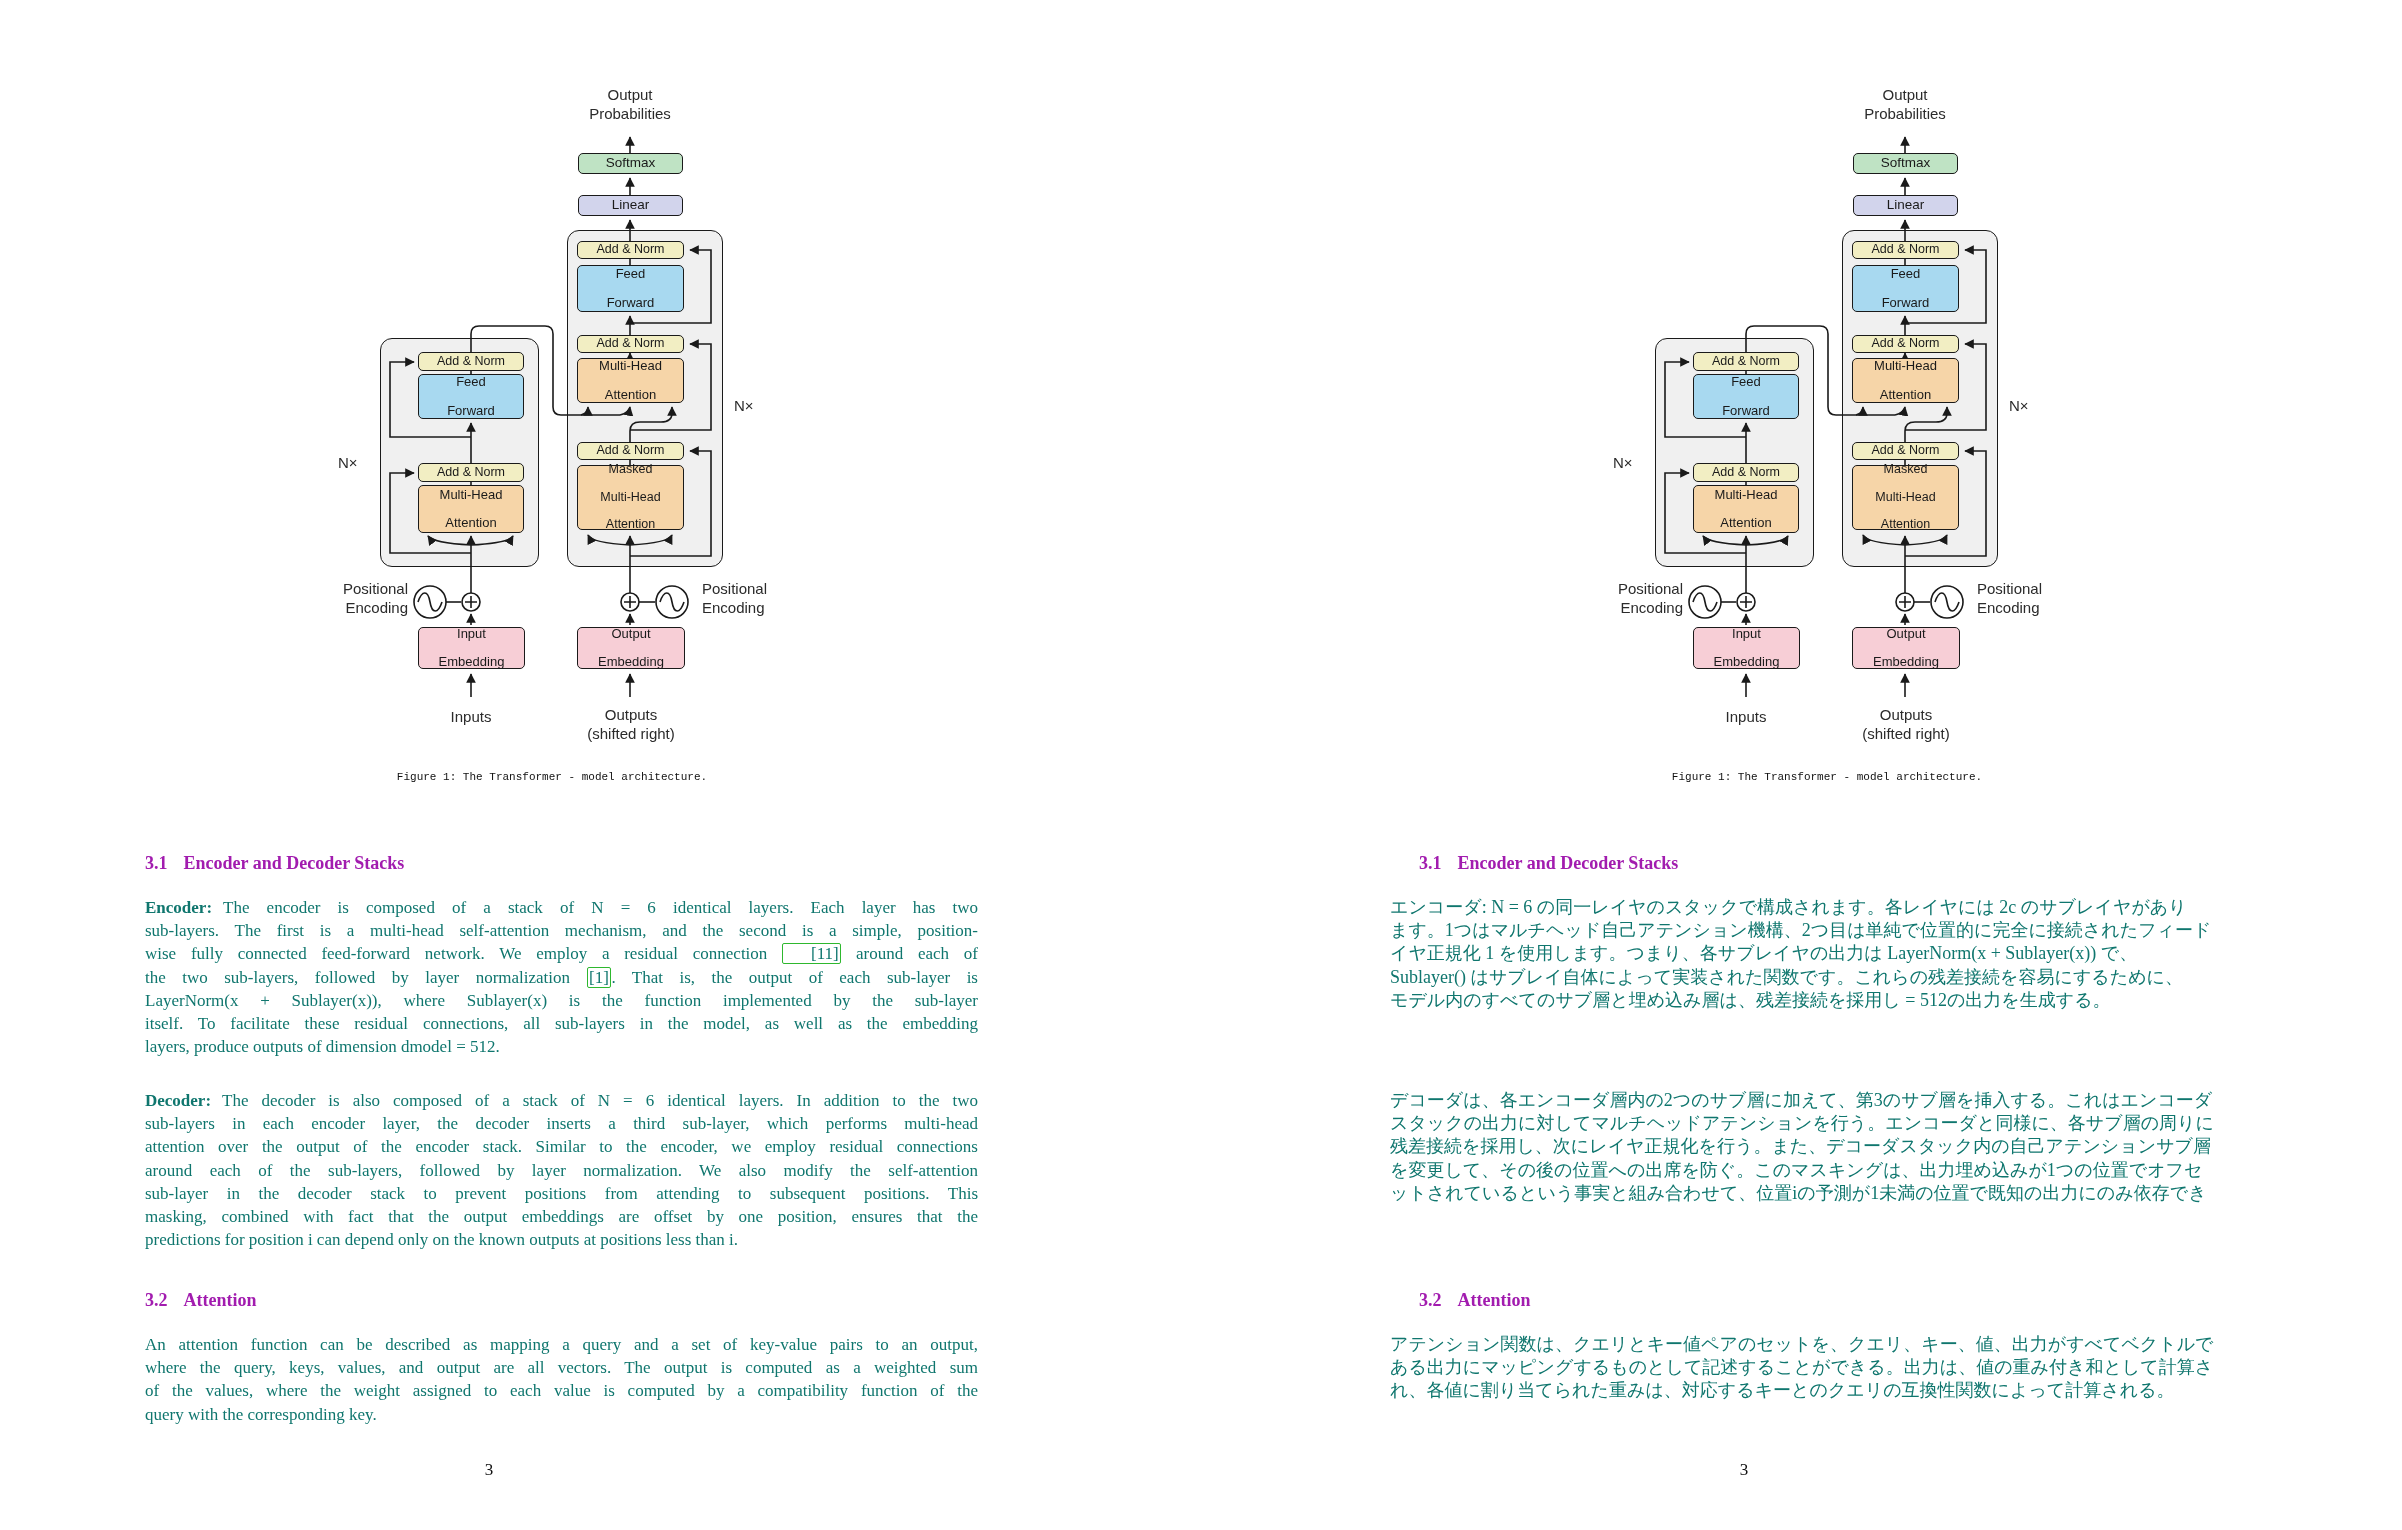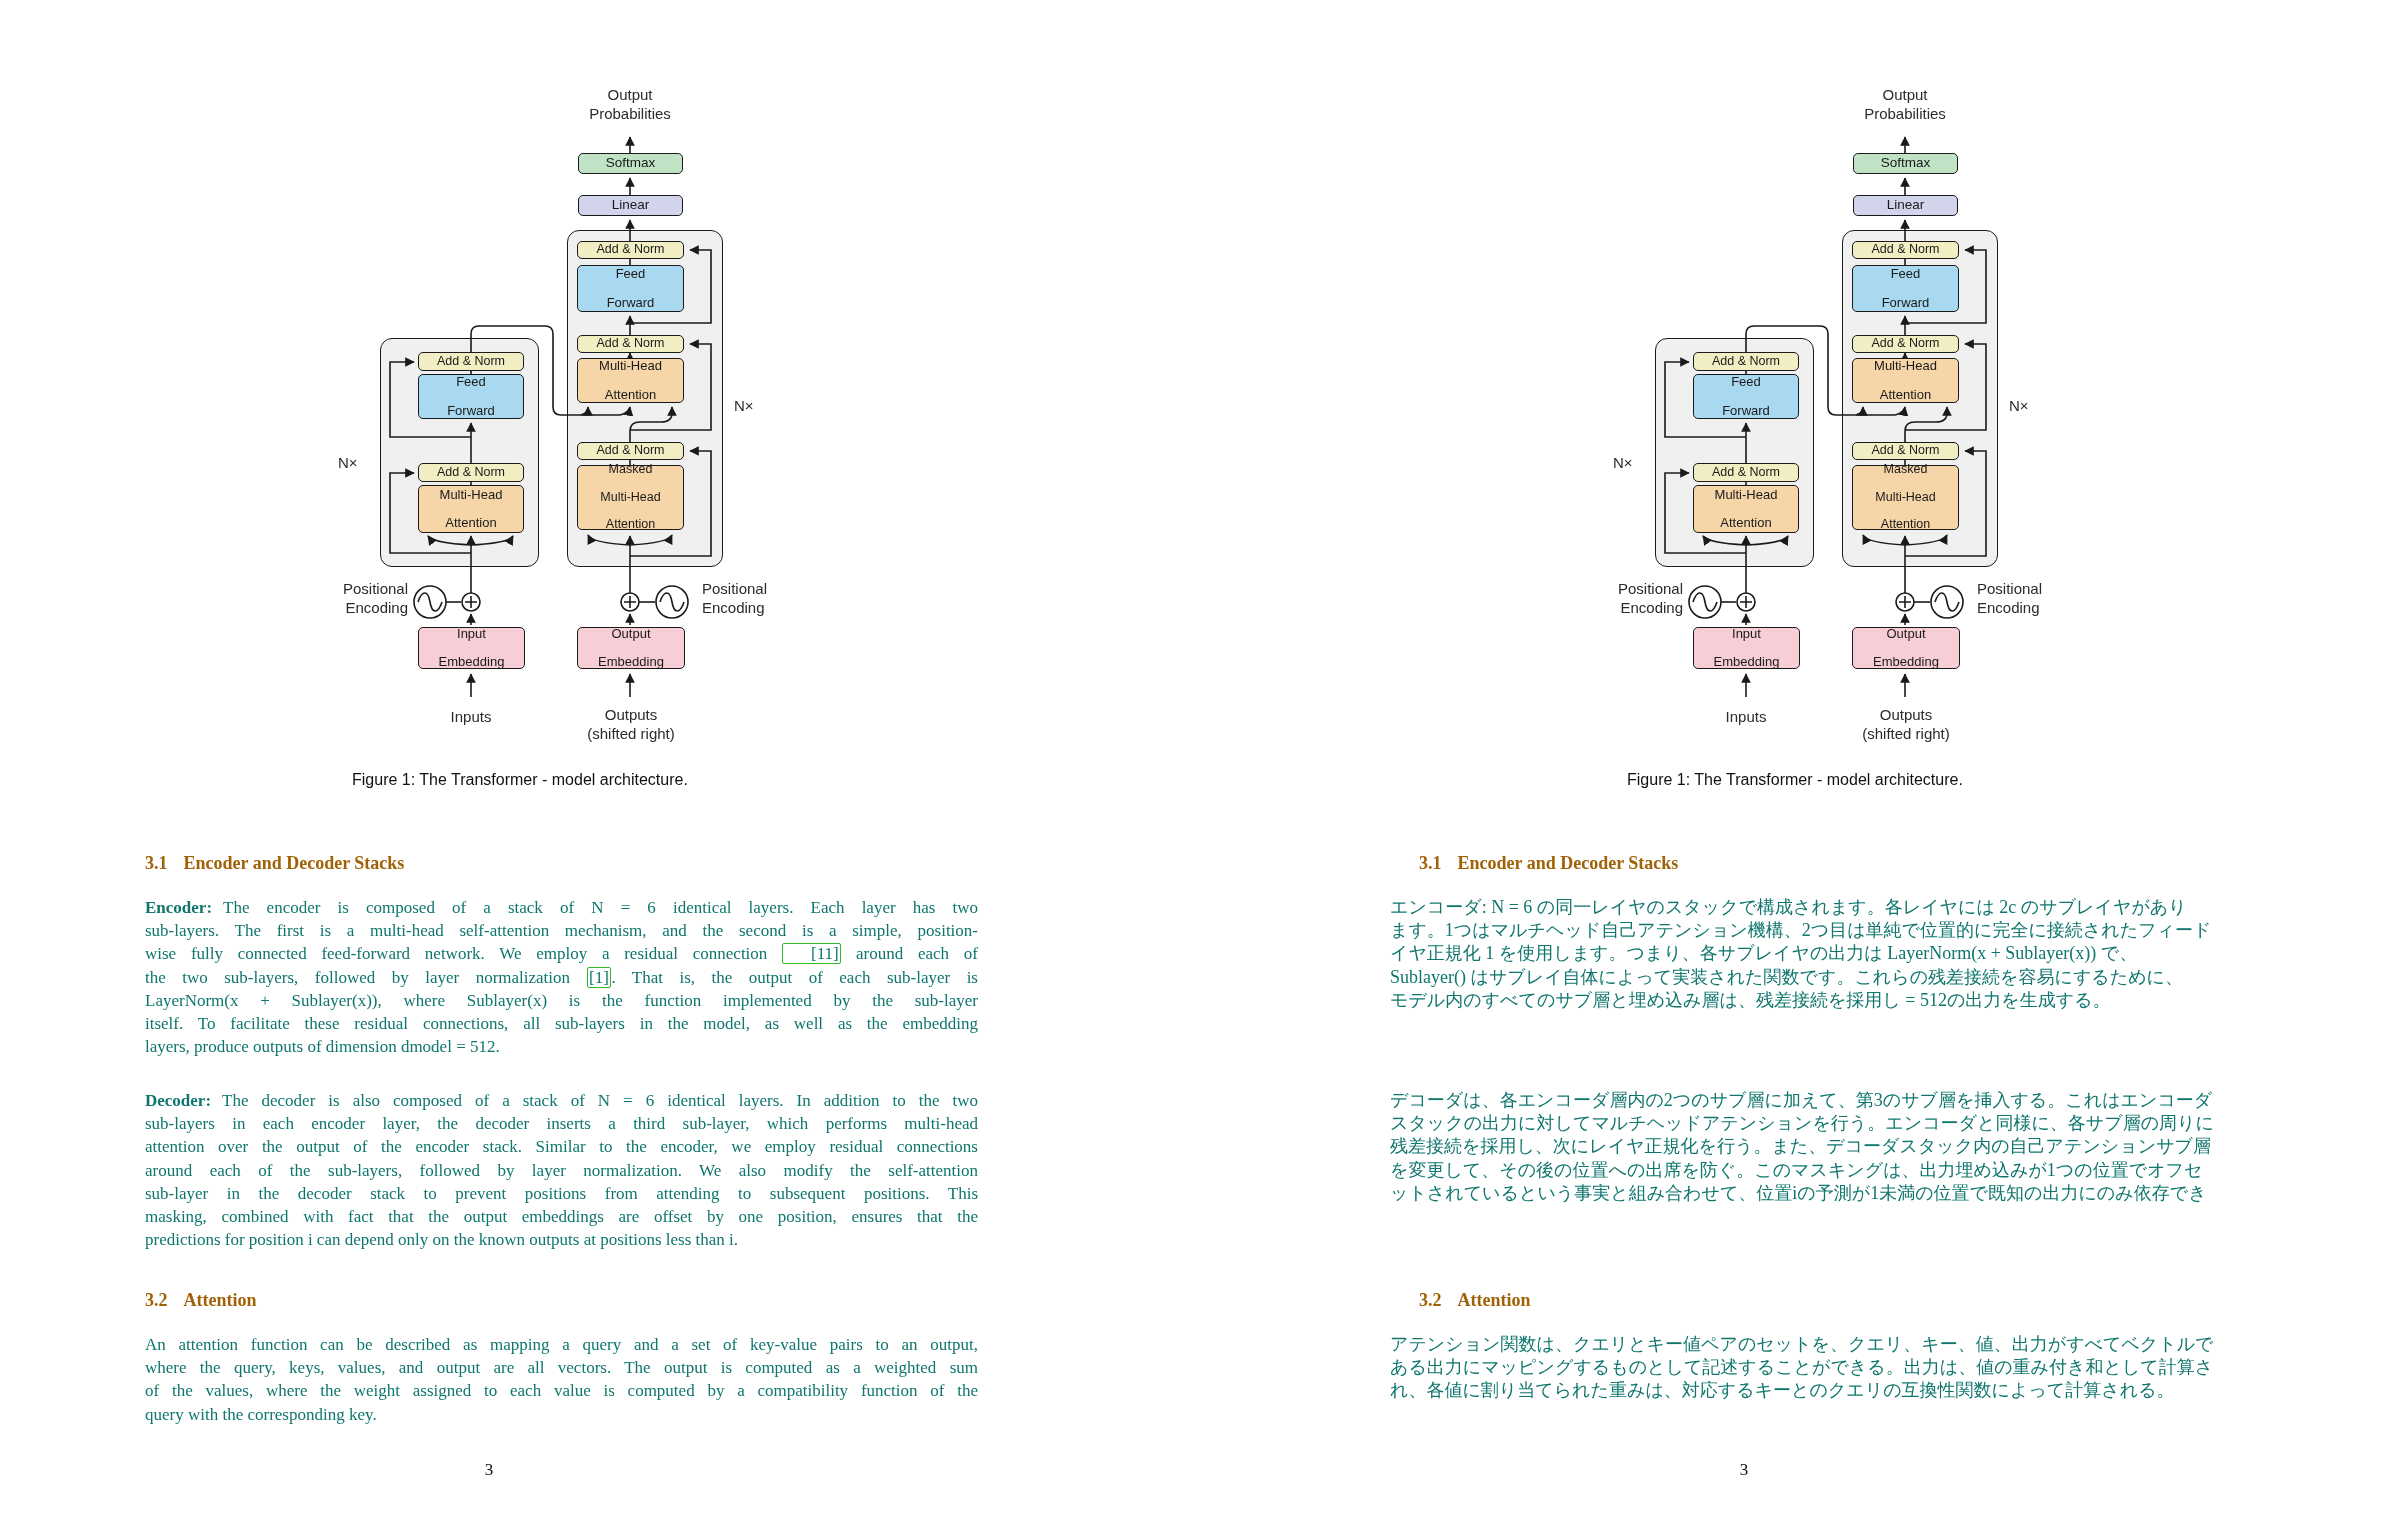--- a/index.html
+++ b/index.html
@@ -7,23 +7,23 @@
         font-family:"Liberation Serif",serif;color:#111;}
   
   .figure{position:absolute;width:480px;height:712px;}
   .figure .outer{position:absolute;background:#f0f0f0;border:1.8px solid #1a1a1a;border-radius:12px;box-sizing:border-box;}
   .figure svg{position:absolute;left:0;top:0;}
   .figure .box{position:absolute;border:1.6px solid #1a1a1a;border-radius:5px;box-sizing:border-box;
       display:flex;flex-direction:column;justify-content:center;align-items:center;
       font-family:"Liberation Sans",sans-serif;color:#1a1a1a;text-align:center;line-height:1.1;}
   .figure .flabel{position:absolute;font-family:"Liberation Sans",sans-serif;color:#2b2b2b;
       font-size:15px;line-height:19px;}
-  .fig-caption{position:absolute;font-size:16px;color:#111;text-align:left;font-family:Liberation Sans, sans-serif;}
+  .fig-caption{position:absolute;font-size:11px;color:#111;text-align:center;font-family:Liberation Mono, monospace;}
   
-  .h-sec{position:absolute;font-weight:bold;font-size:18px;color:#a16207;}
+  .h-sec{position:absolute;font-weight:bold;font-size:18px;color:#a21caf;}
   .h-sec .num{margin-right:16px;}
   .para{position:absolute;font-size:17px;line-height:23.2px;color:#0f766e;}
   .para.jp{font-size:18px;line-height:23.2px;}
   .tline{height:23.2px;overflow:visible;white-space:normal;}
   .tline.j{text-align:justify;text-align-last:justify;}
   .lead{font-weight:bold;padding-right:11px;}
   .cite{border:1.3px solid #2eb82e;border-radius:2px;padding:0 1.5px;}
   .pageno{position:absolute;font-size:17px;color:#111;text-align:center;width:24px;}
 </style>
 </head>

